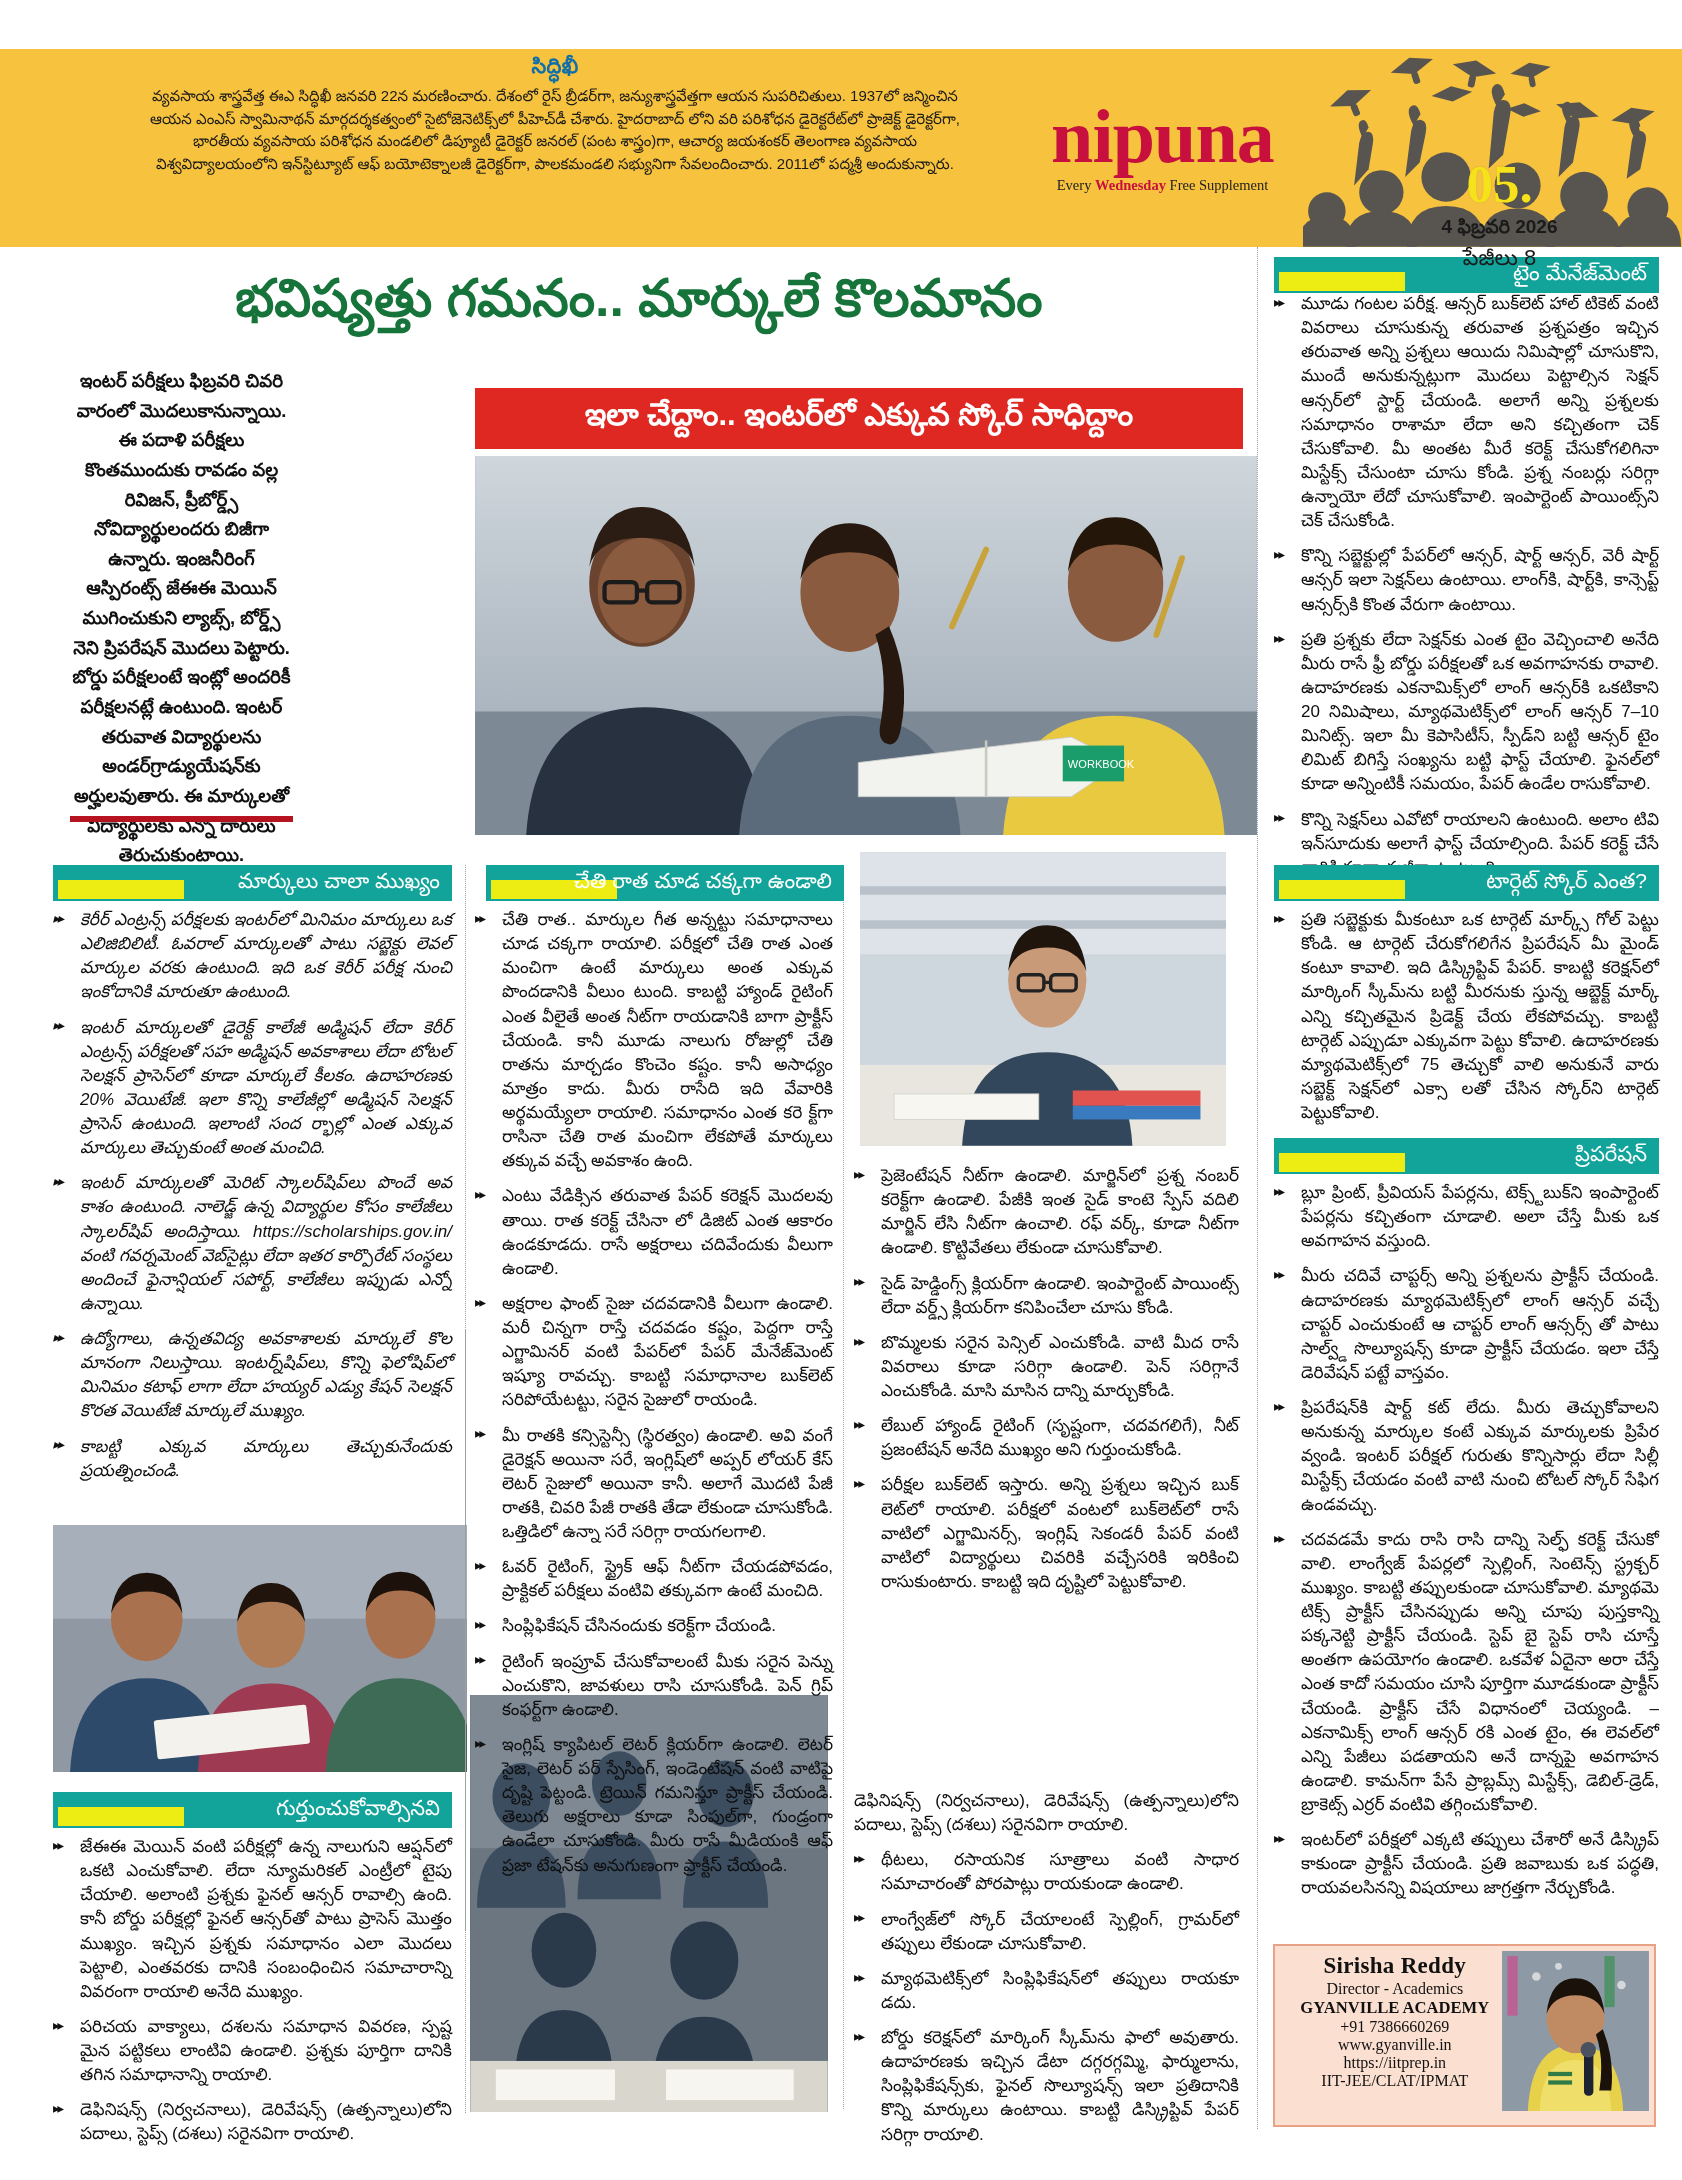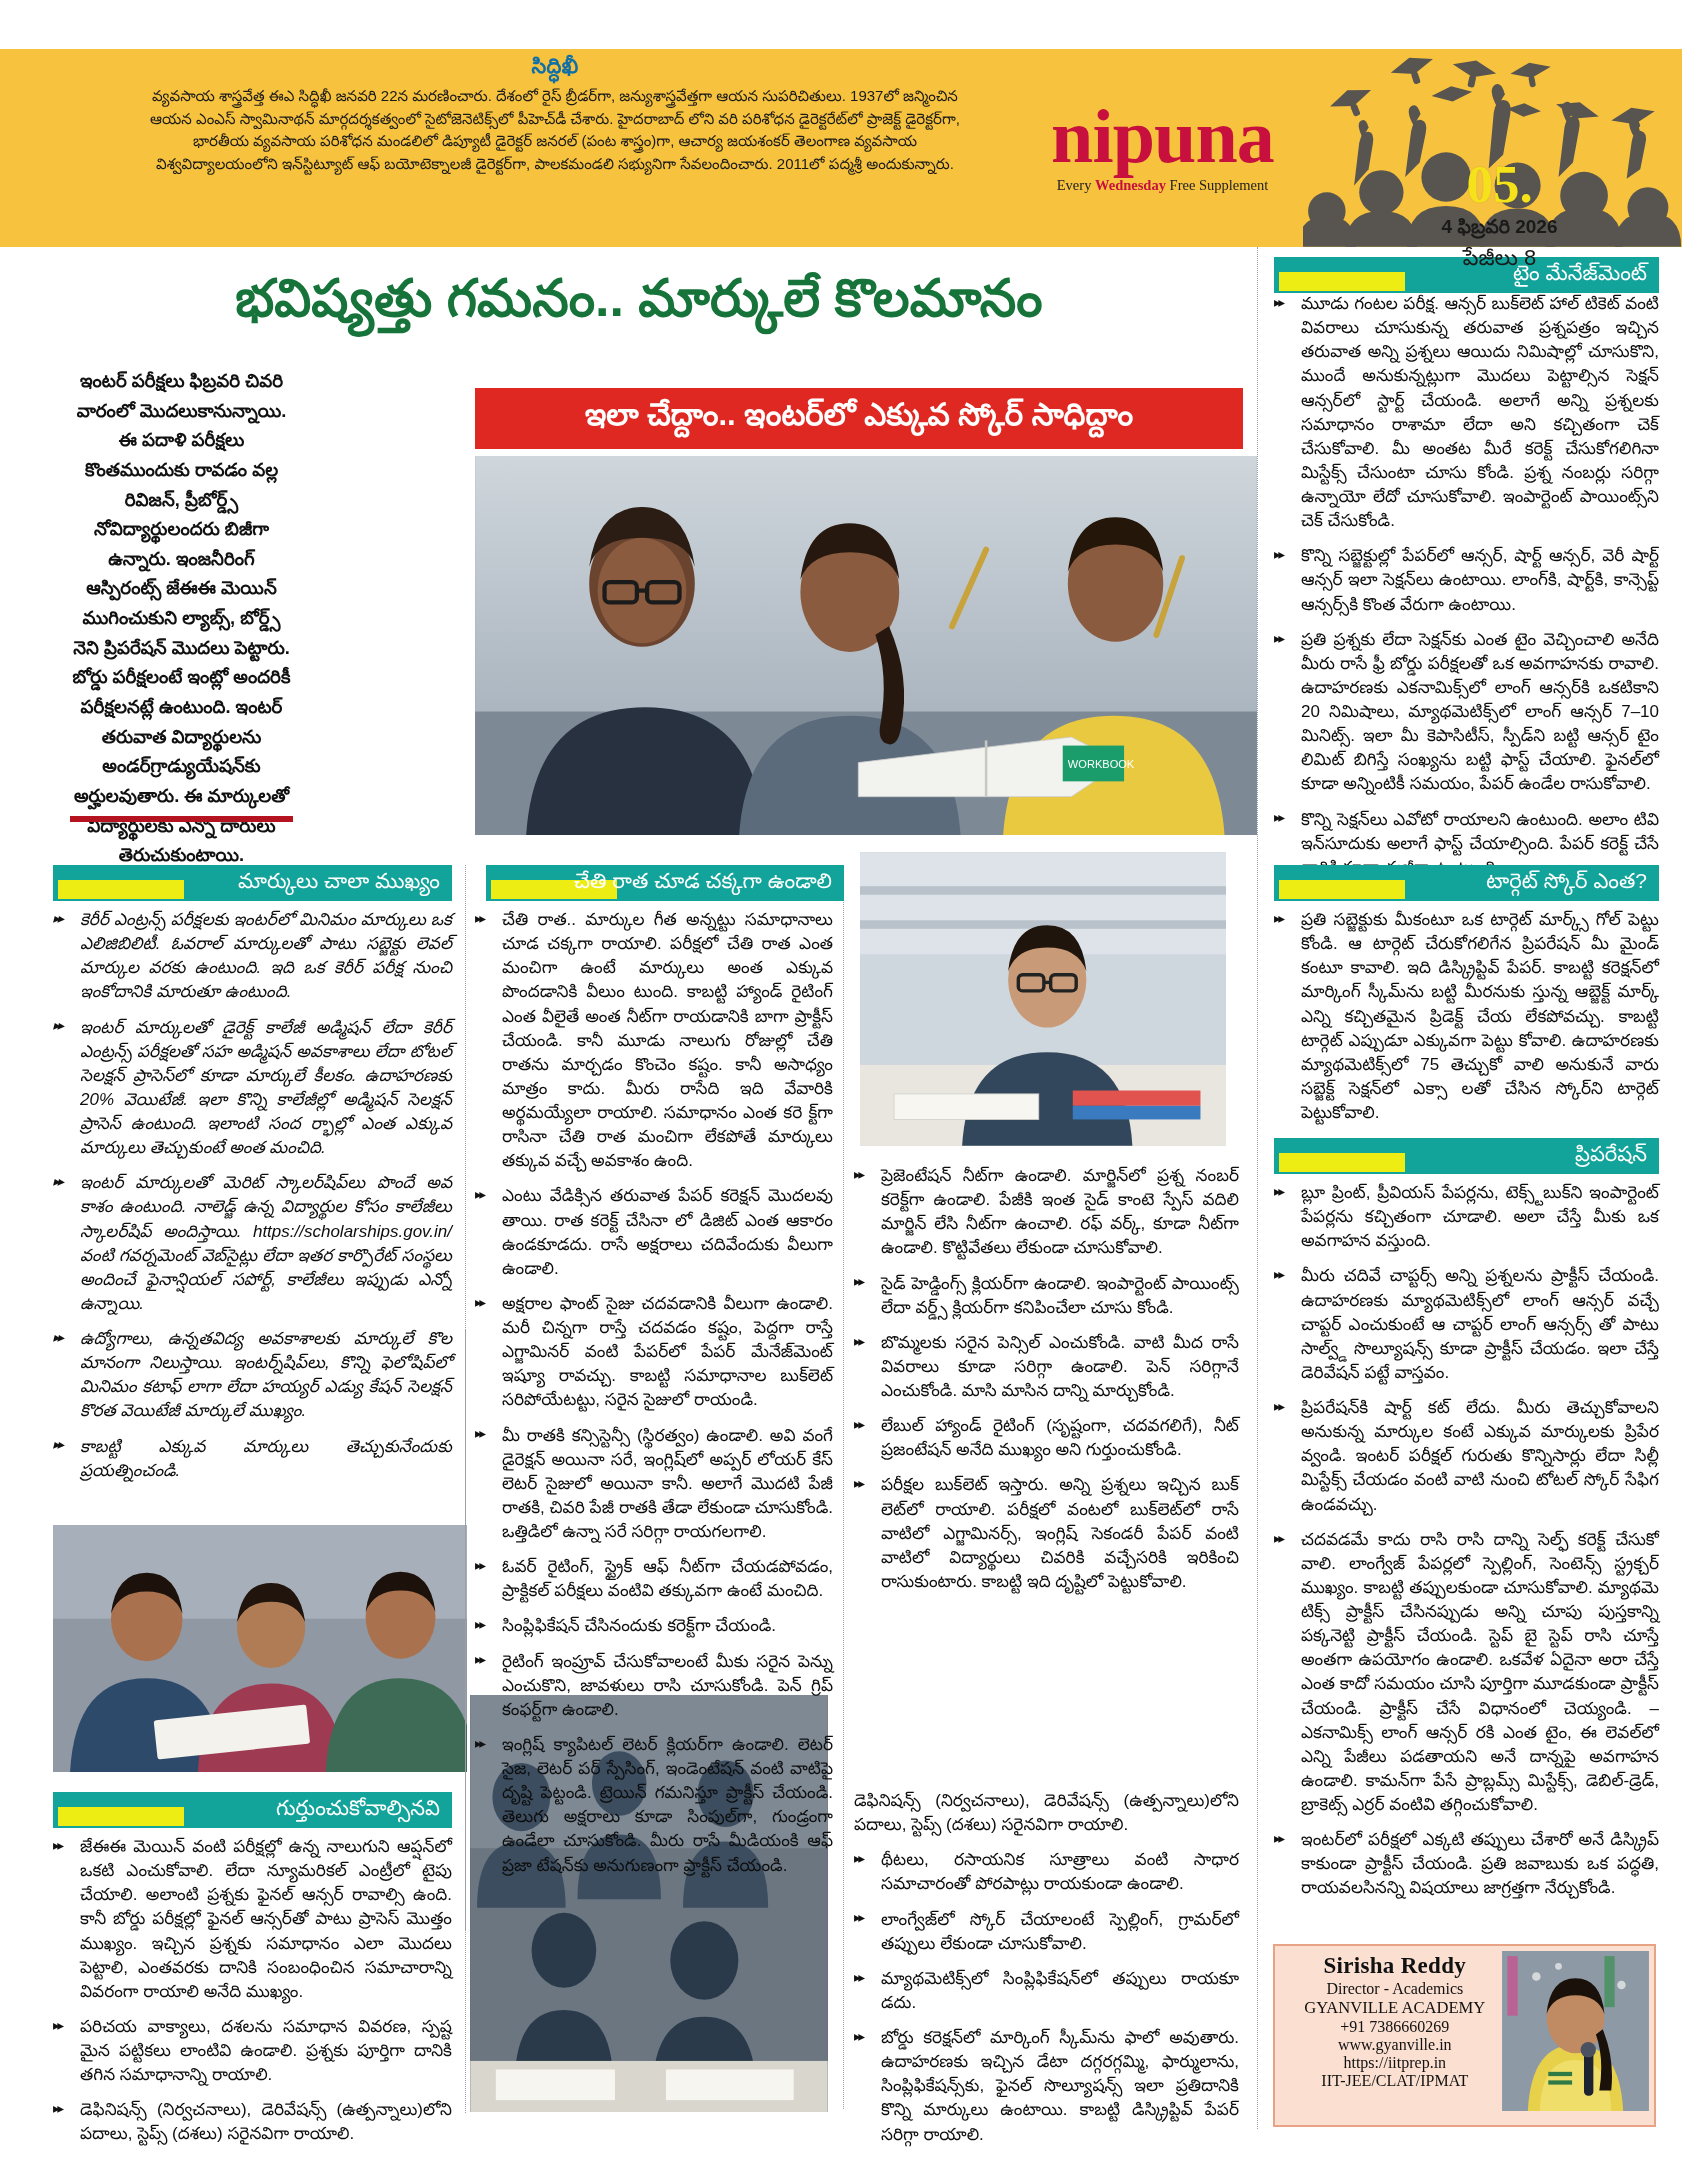--- a/index.html
+++ b/index.html
@@ -256,21 +256,21 @@
   .ad-text {
     position: absolute;
     left: 6.8px; top: 6.8px;
     width: 226px;
     text-align: center;
     font-family: "Liberation Serif", serif;
     color: #111;
   }
   .ad-name { font-size: 23px; font-weight: bold; letter-spacing: 0.3px; }
   .ad-role { font-size: 16px; margin-top: 1.7px; }
-  .ad-org  { font-size: 16.6px; }
+  .ad-org  { font-size: 16.6px; font-weight: bold; }
   .ad-line { font-size: 16px; }
   .ad-photo {
     position: absolute;
     right: 5.1px; top: 5.1px;
     width: 147px; height: 160px;
     overflow: hidden;
     background: #9aa7b4;
     border: 0;
   }
 </style>

